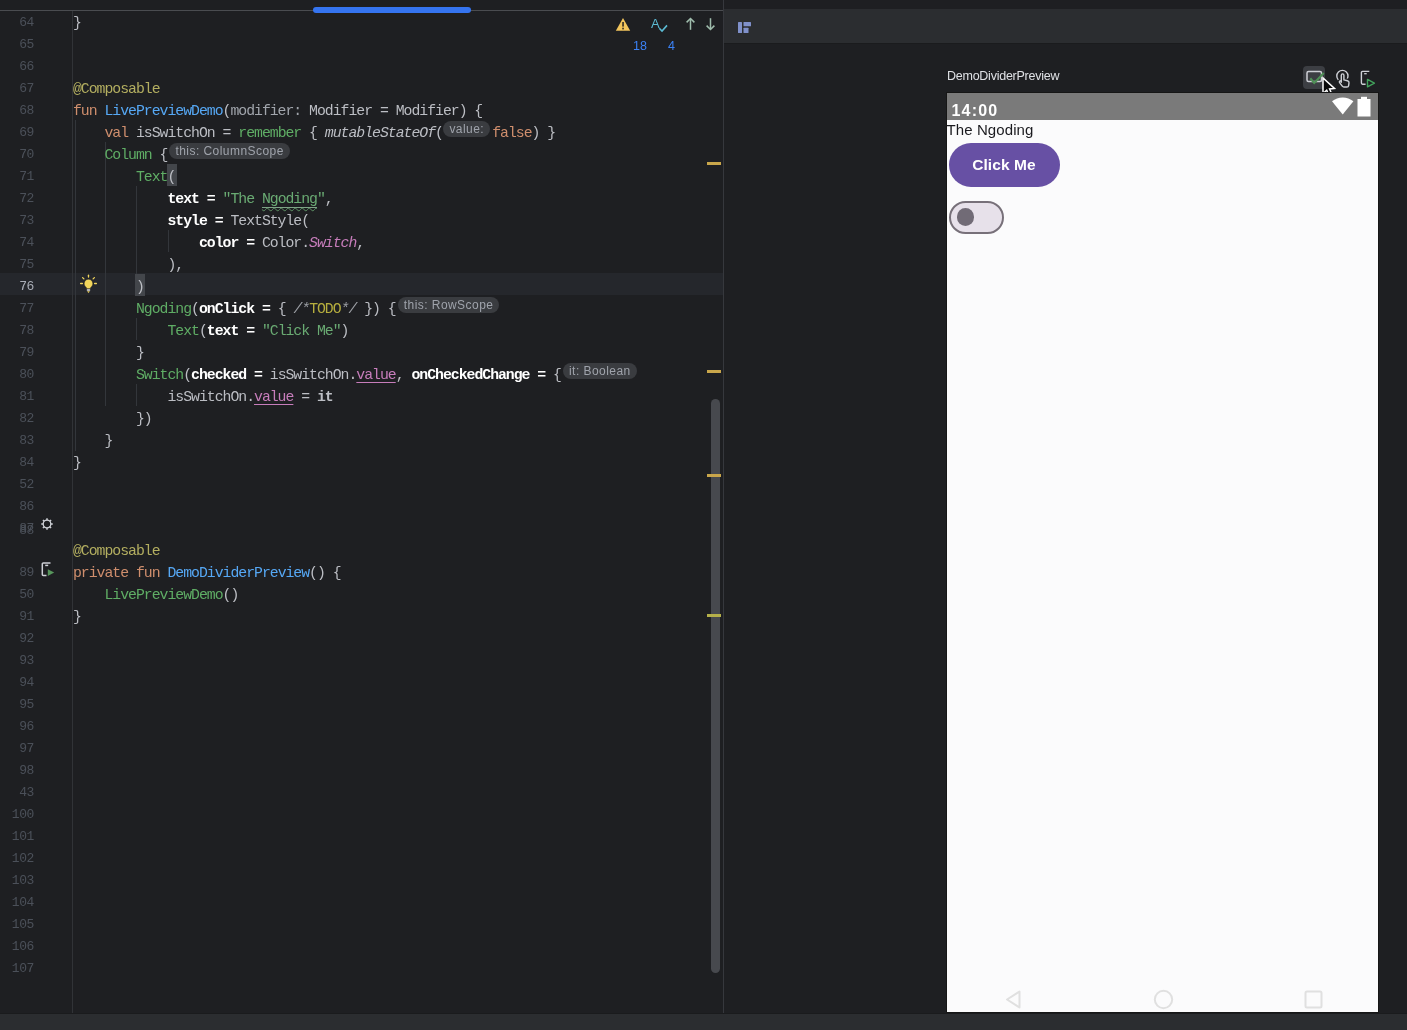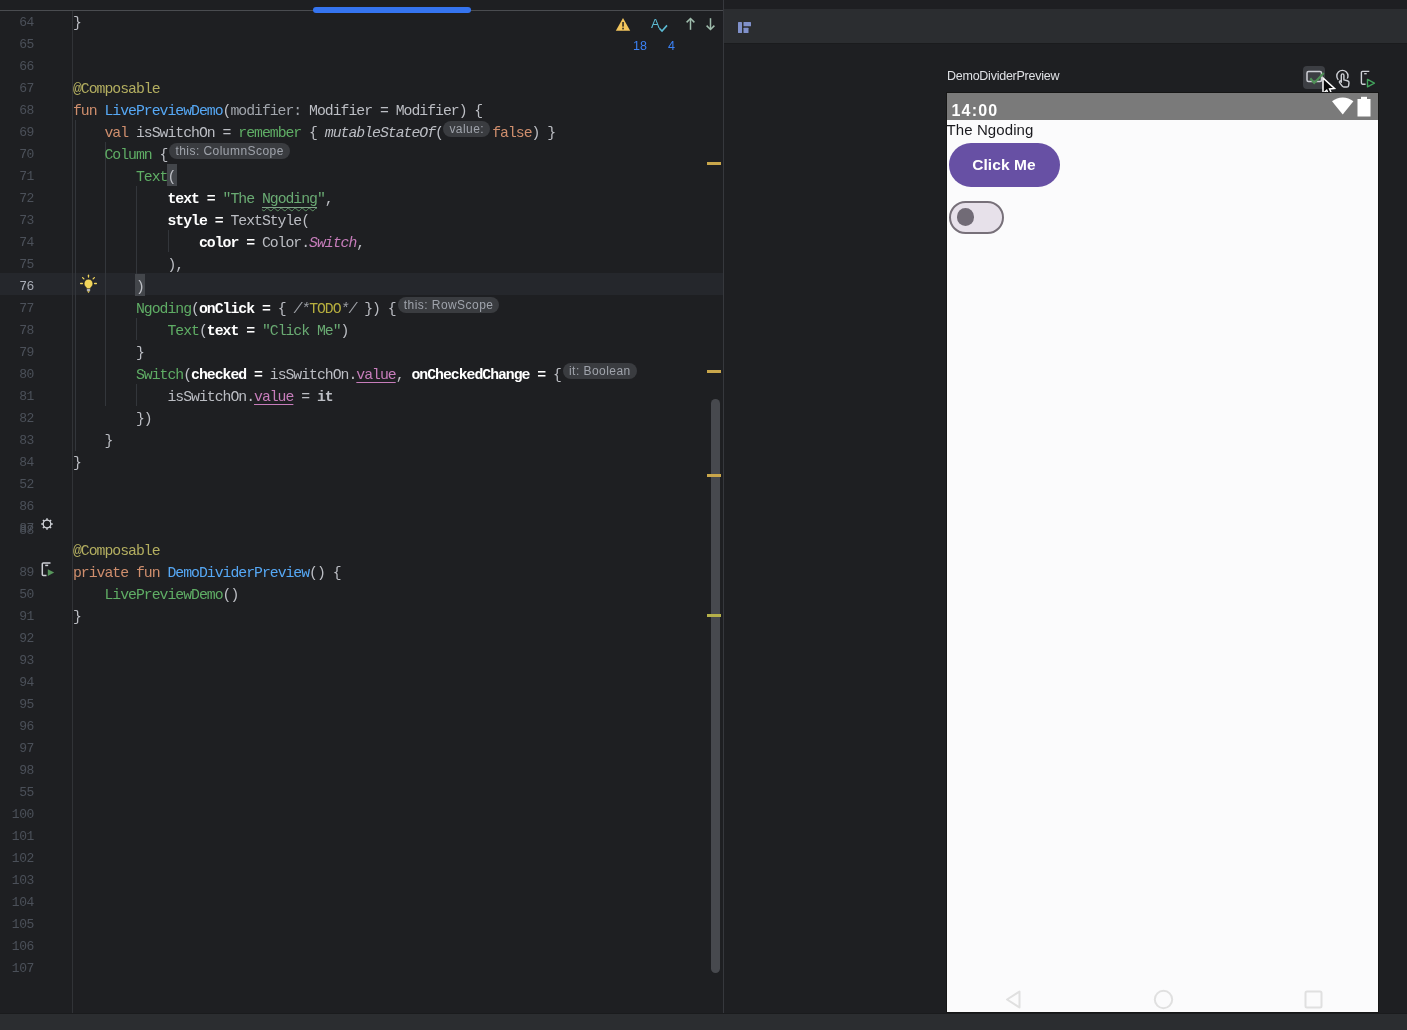--- a/index.html
+++ b/index.html
@@ -103,21 +103,21 @@
 <div class="ln" style="top:560px">89</div>
 <div class="ln" style="top:582px">50</div>
 <div class="ln" style="top:604px">91</div>
 <div class="ln" style="top:626px">92</div>
 <div class="ln" style="top:648px">93</div>
 <div class="ln" style="top:670px">94</div>
 <div class="ln" style="top:692px">95</div>
 <div class="ln" style="top:714px">96</div>
 <div class="ln" style="top:736px">97</div>
 <div class="ln" style="top:758px">98</div>
-<div class="ln" style="top:780px">55</div>
+<div class="ln" style="top:780px">43</div>
 <div class="ln" style="top:802px">100</div>
 <div class="ln" style="top:824px">101</div>
 <div class="ln" style="top:846px">102</div>
 <div class="ln" style="top:868px">103</div>
 <div class="ln" style="top:890px">104</div>
 <div class="ln" style="top:912px">105</div>
 <div class="ln" style="top:934px">106</div>
 <div class="ln" style="top:956px">107</div>
 <div class="cl" style="top:10px">}</div>
 <div class="cl" style="top:32px"></div>

